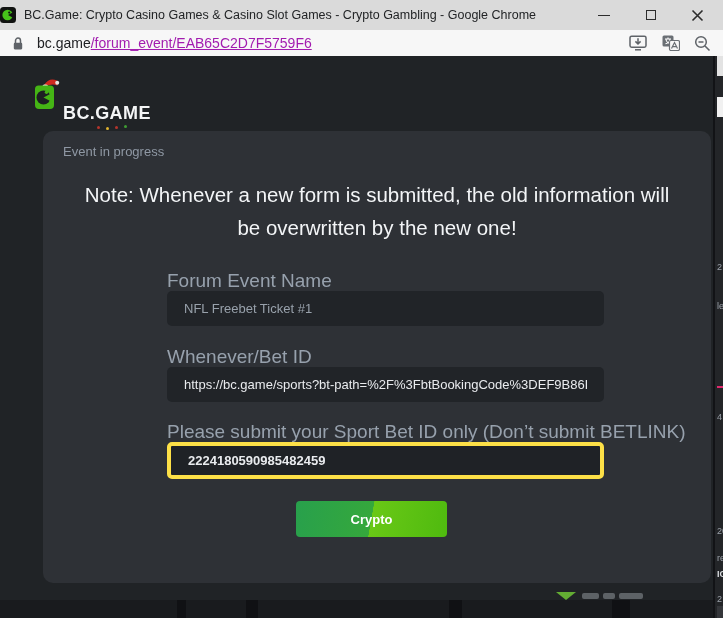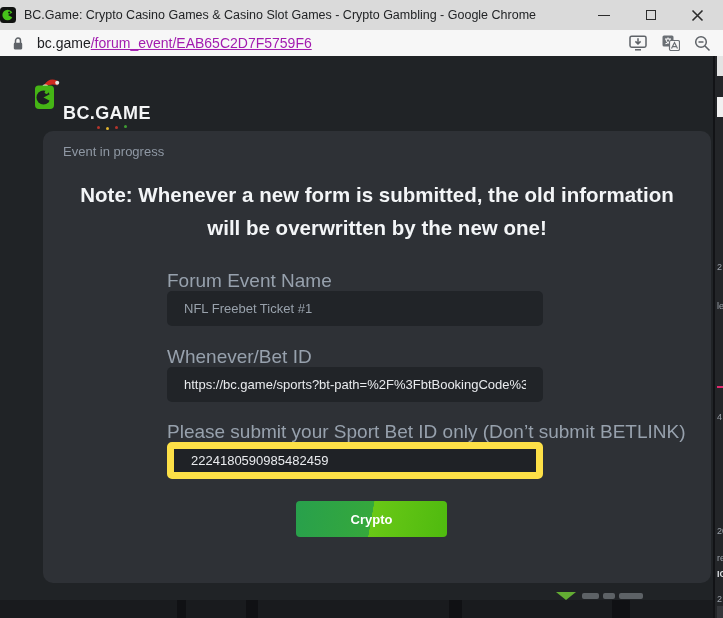--- a/index.html
+++ b/index.html
@@ -38,29 +38,29 @@
   .dot.d1 { left:67px; background:#b5342c; }
   .dot.d2 { left:76px; background:#e0b32e; top:51px; }
   .dot.d3 { left:85px; background:#b5342c; }
   .dot.d4 { left:94px; background:#3f9b33; top:49px; }
 
   
   .card { position:absolute; left:28px; top:75px; width:668px; height:452px;
           background:#2e3136; border-radius:10px;margin-left:15px; }
   .status { position:absolute; left:20px; top:13px; font-size:13px; color:#8f98a4; }
   .note { position:absolute; left:34px; top:47px; width:600px; text-align:center;
-          font-size:20.5px; line-height:33px; font-weight:700; color:#f3f5f7; }
+          font-size:20.5px; line-height:33px; font-weight:400; color:#f3f5f7; }
   .field-label { position:absolute; left:124px; font-size:19px; color:#97a1ad; }
   .lbl1 { top:139px; } .lbl2 { top:215px; } .lbl3 { top:290px;text-align:right; }
-  .field-input { position:absolute; left:124px; width:376px; height:35px;
+  .field-input { position:absolute; left:124px; width:437px; height:35px;
                  background:#212428; border:none; border-radius:5px; padding:0 17px;
                  font-size:13px; font-family:"Liberation Sans", sans-serif; outline:none; }
   .inp1 { top:160px; color:#98a1ab; }
   .inp2 { top:236px; color:#e9ebee; }
-  .inp3 { top:311px; height:37px; color:#e9ebee; border:7px solid #fde047; background:#1f2226; }
+  .inp3 { top:311px; height:37px; color:#e9ebee; border:4px solid #fde047; background:#1f2226;font-weight:bold; }
   .submit { position:absolute; left:253px; top:370px; width:151px; height:36px;
             border:none; border-radius:4px; color:#ffffff; font-weight:700; font-size:13px;
             font-family:"Liberation Sans", sans-serif; cursor:pointer;
             background:linear-gradient(100deg,#28a04c 0%,#35a83c 49.8%,#69c816 50%,#4fba0f 100%); }
 
   
   .fold { position:absolute; left:0; top:544px; width:723px; height:18px; background:#191b1e; }
   .band { position:absolute; top:0; height:18px; background:#101114; }
   .band.b1 { left:177px; width:9px; }
   .band.b2 { left:246px; width:12px; }

